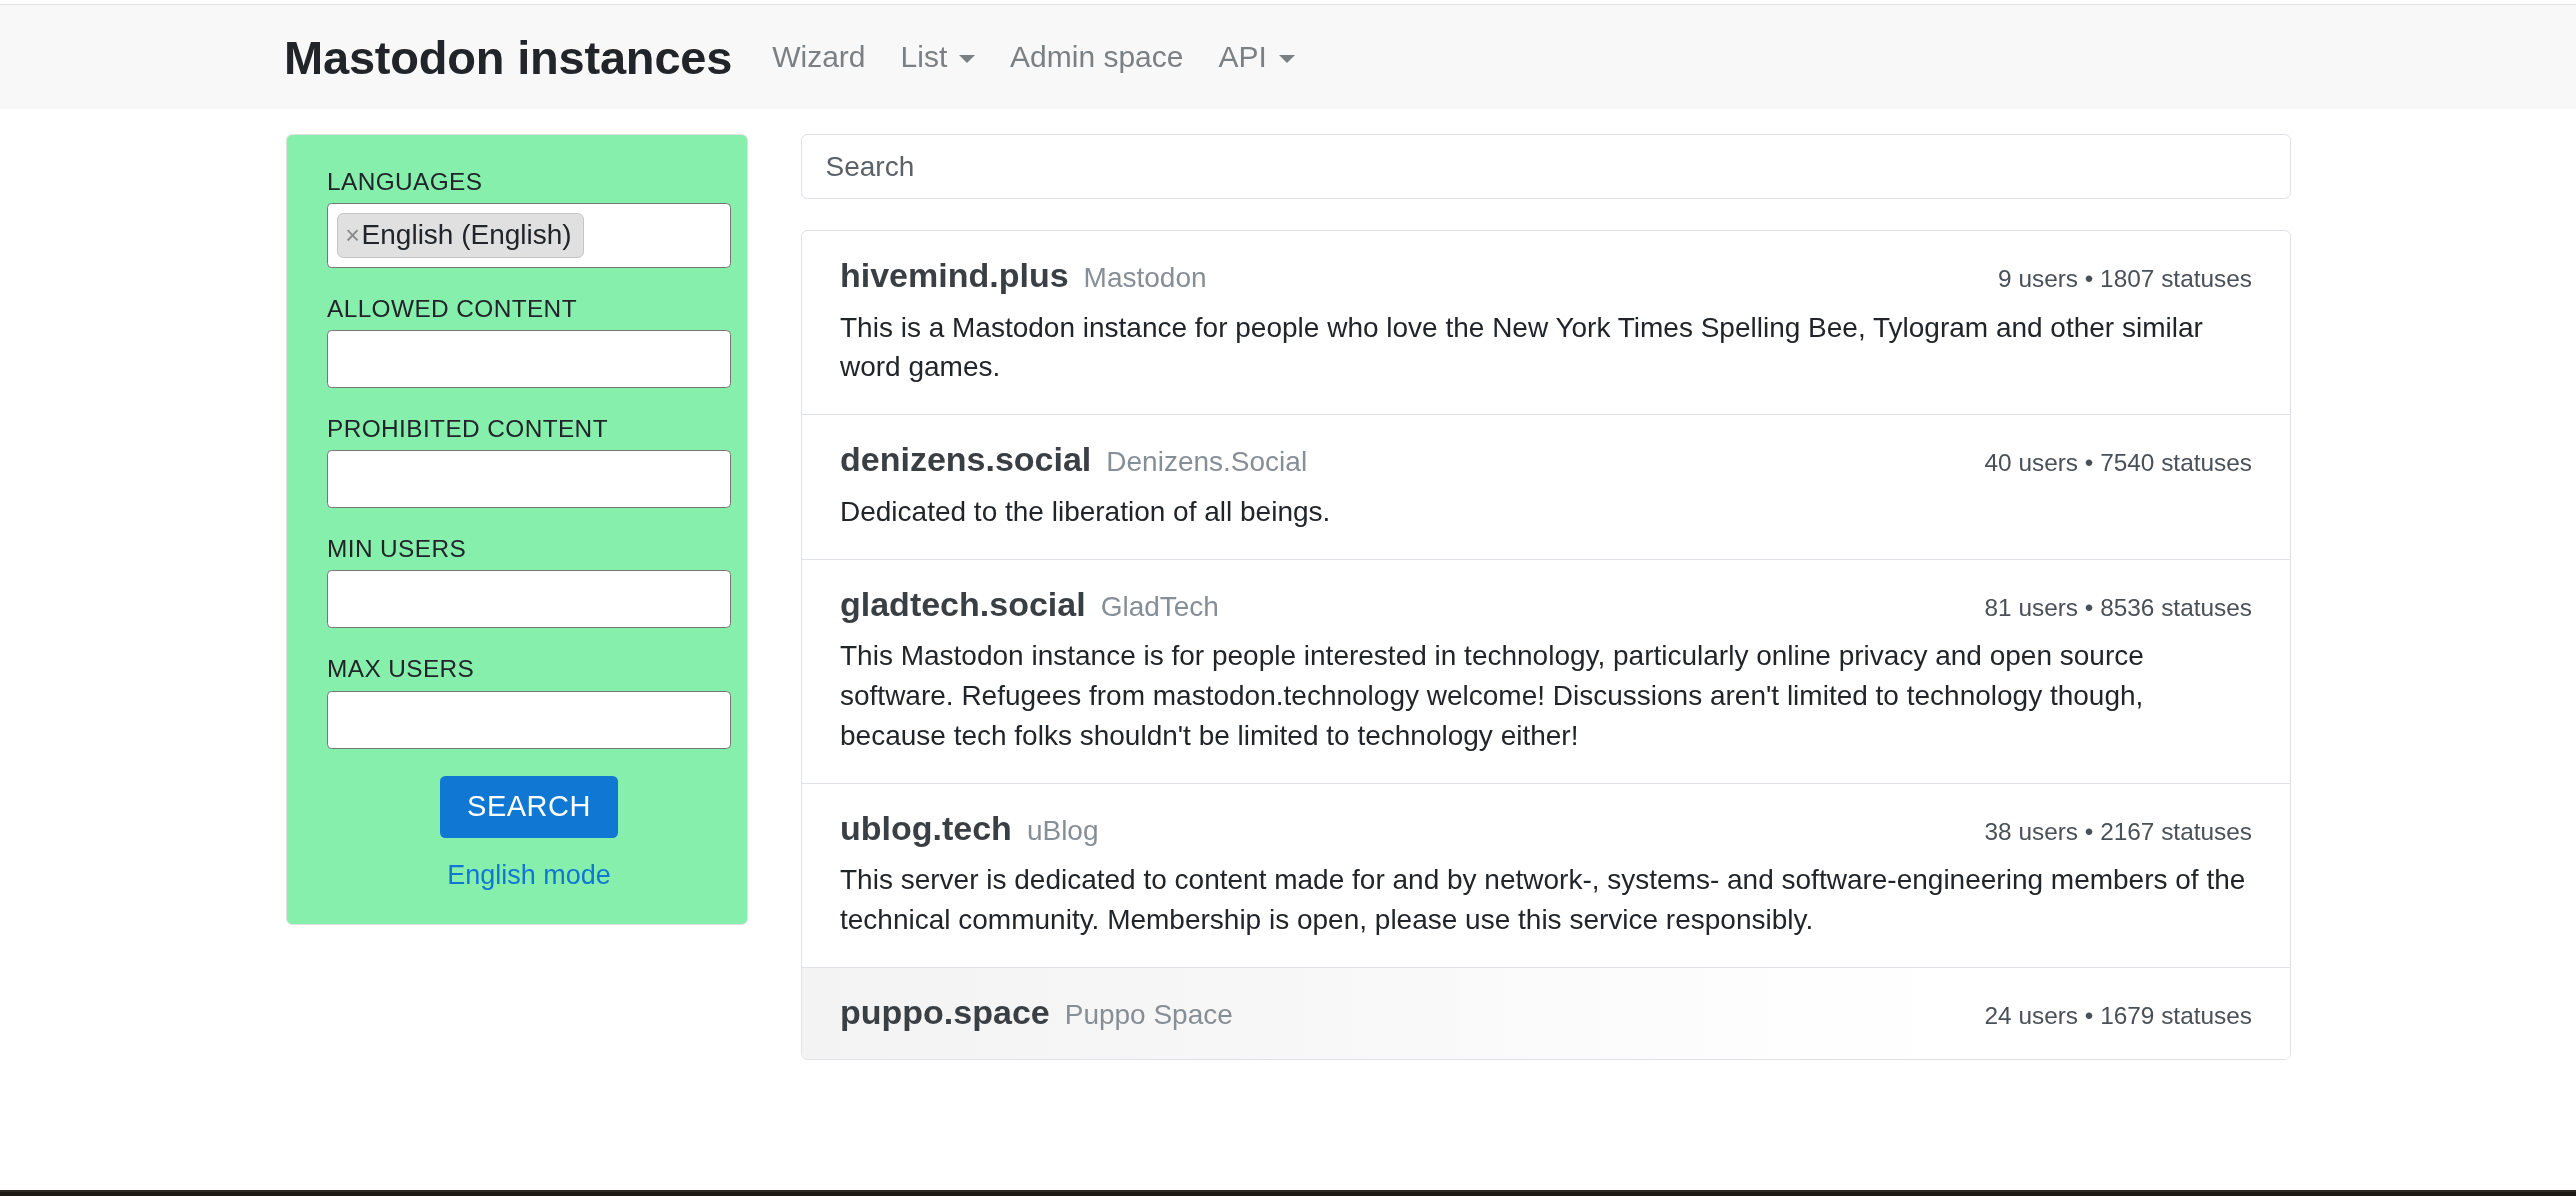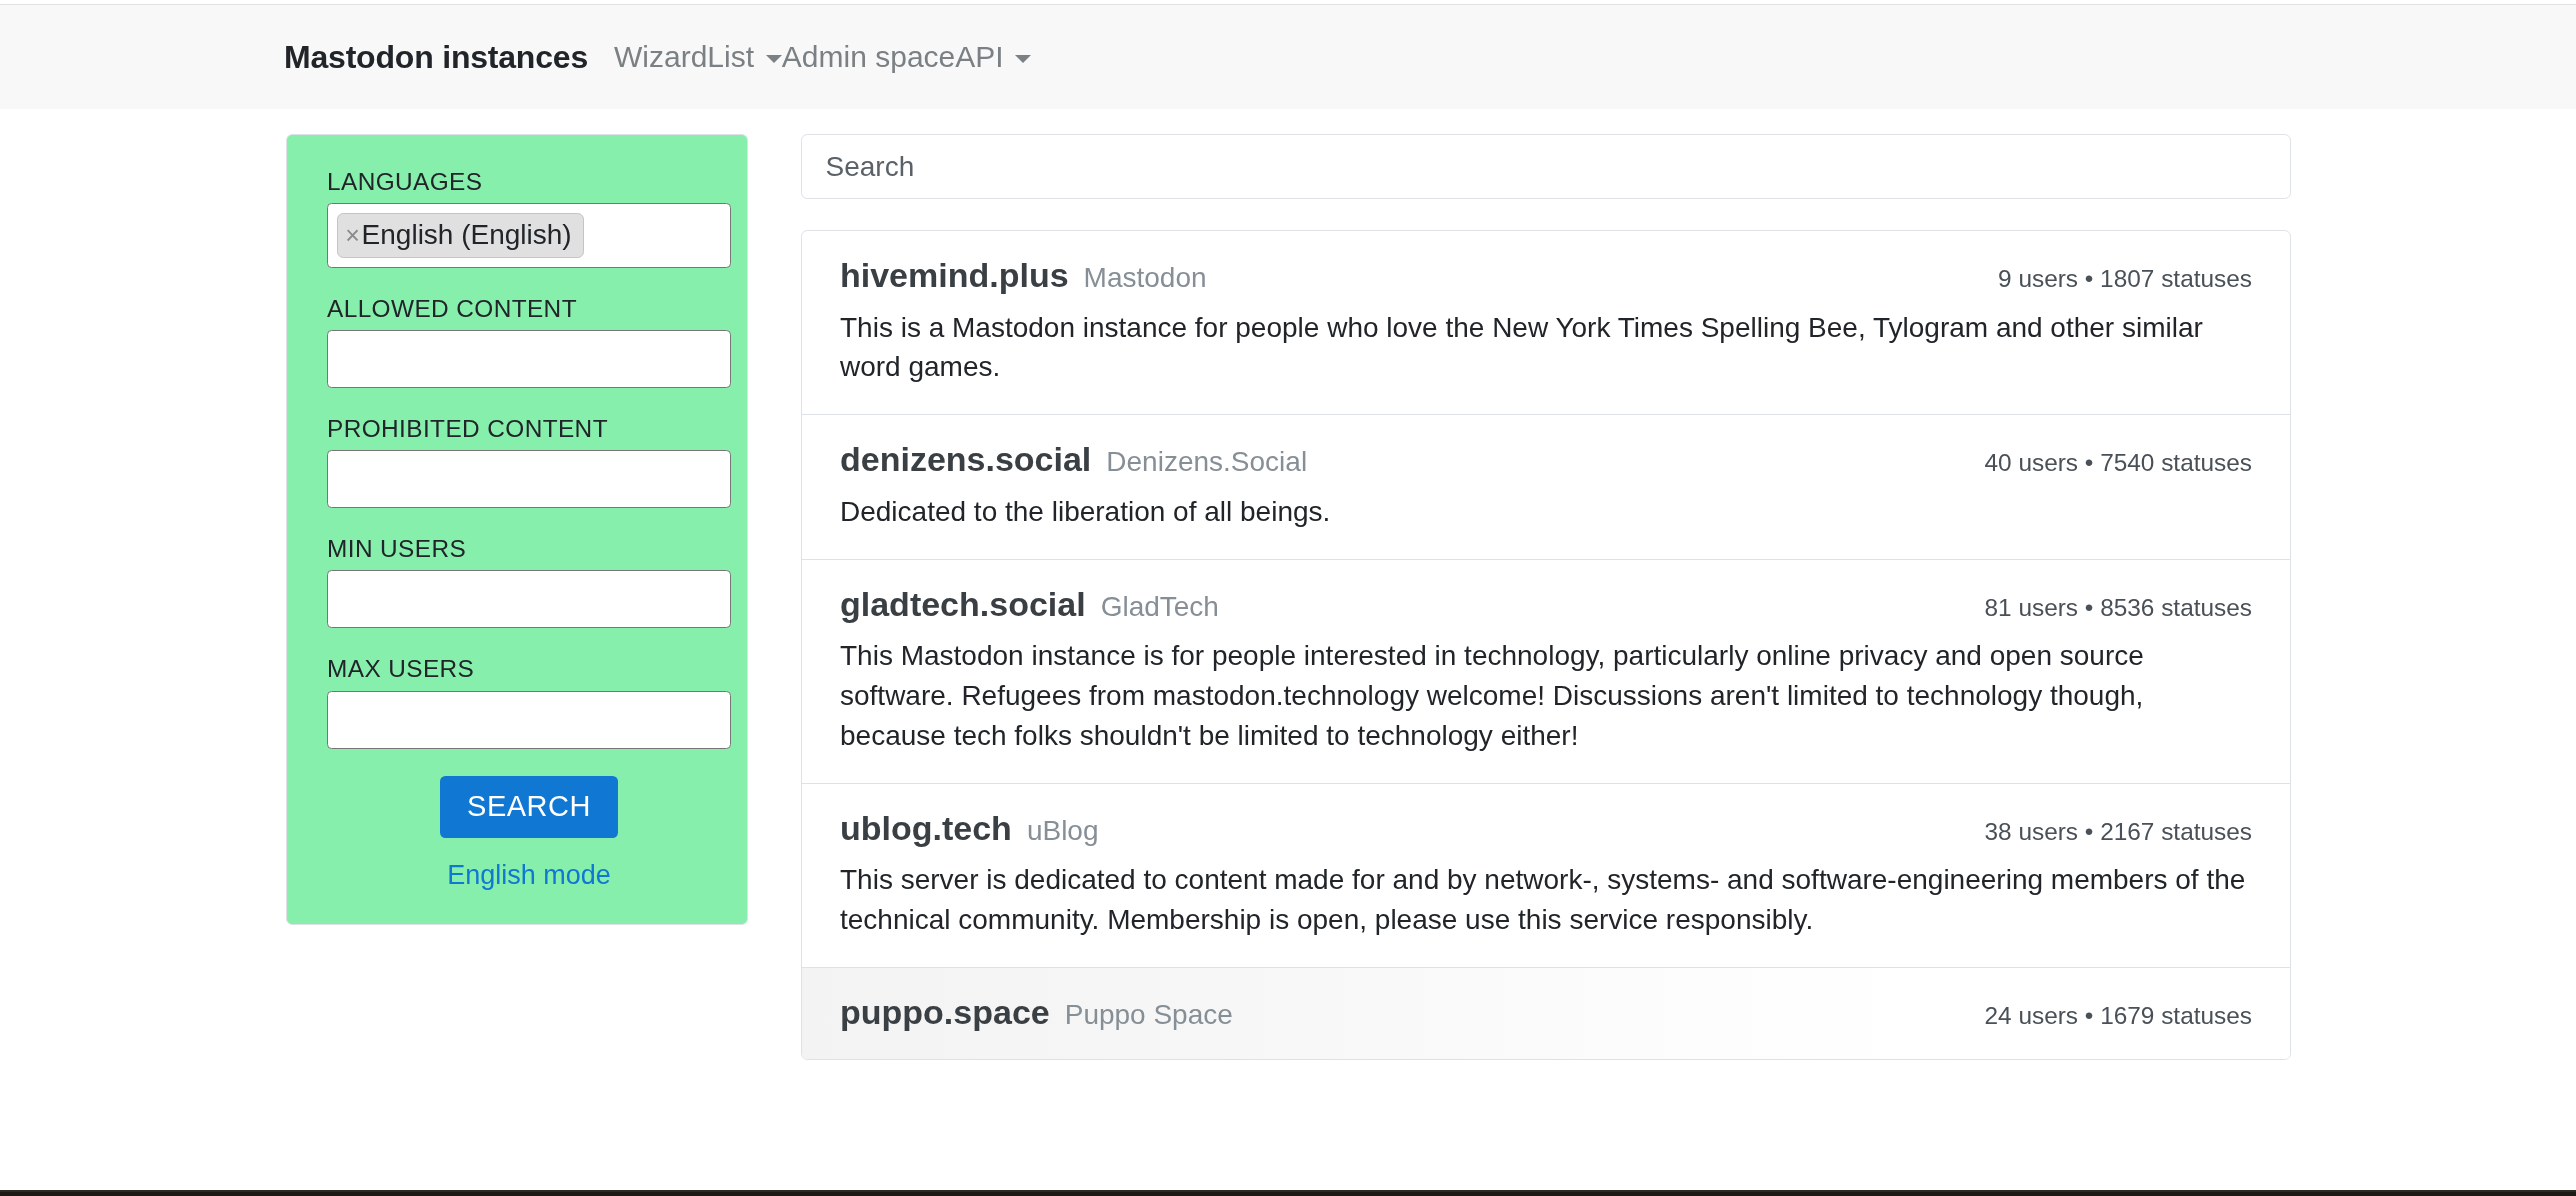--- a/index.html
+++ b/index.html
@@ -17,30 +17,31 @@
     position: absolute;
     top: 3.6px; left: 0;
     width: 2576px; height: 106px;
     background: #f8f8f8;
     border-top: 0.9px solid #e2e2e2;
     display: flex;
     align-items: center;
     padding-left: 284px;
   }
   .brand {
-    font-size: 32px;
+    font-size: 47px;
     font-weight: bold;
     color: #212529;
     letter-spacing: -0.2px;
     white-space: nowrap;
   }
   .nav-links {
     display: flex;
     align-items: center;
-    margin-left: 26px;
+    margin-left: 40px;
+    gap: 35px;
   }
   .nav-link {
     font-size: 30px;
     color: #7b8084;
     white-space: nowrap;
     display: flex;
     align-items: center;
     gap: 11.8px;
     cursor: pointer;
   }

